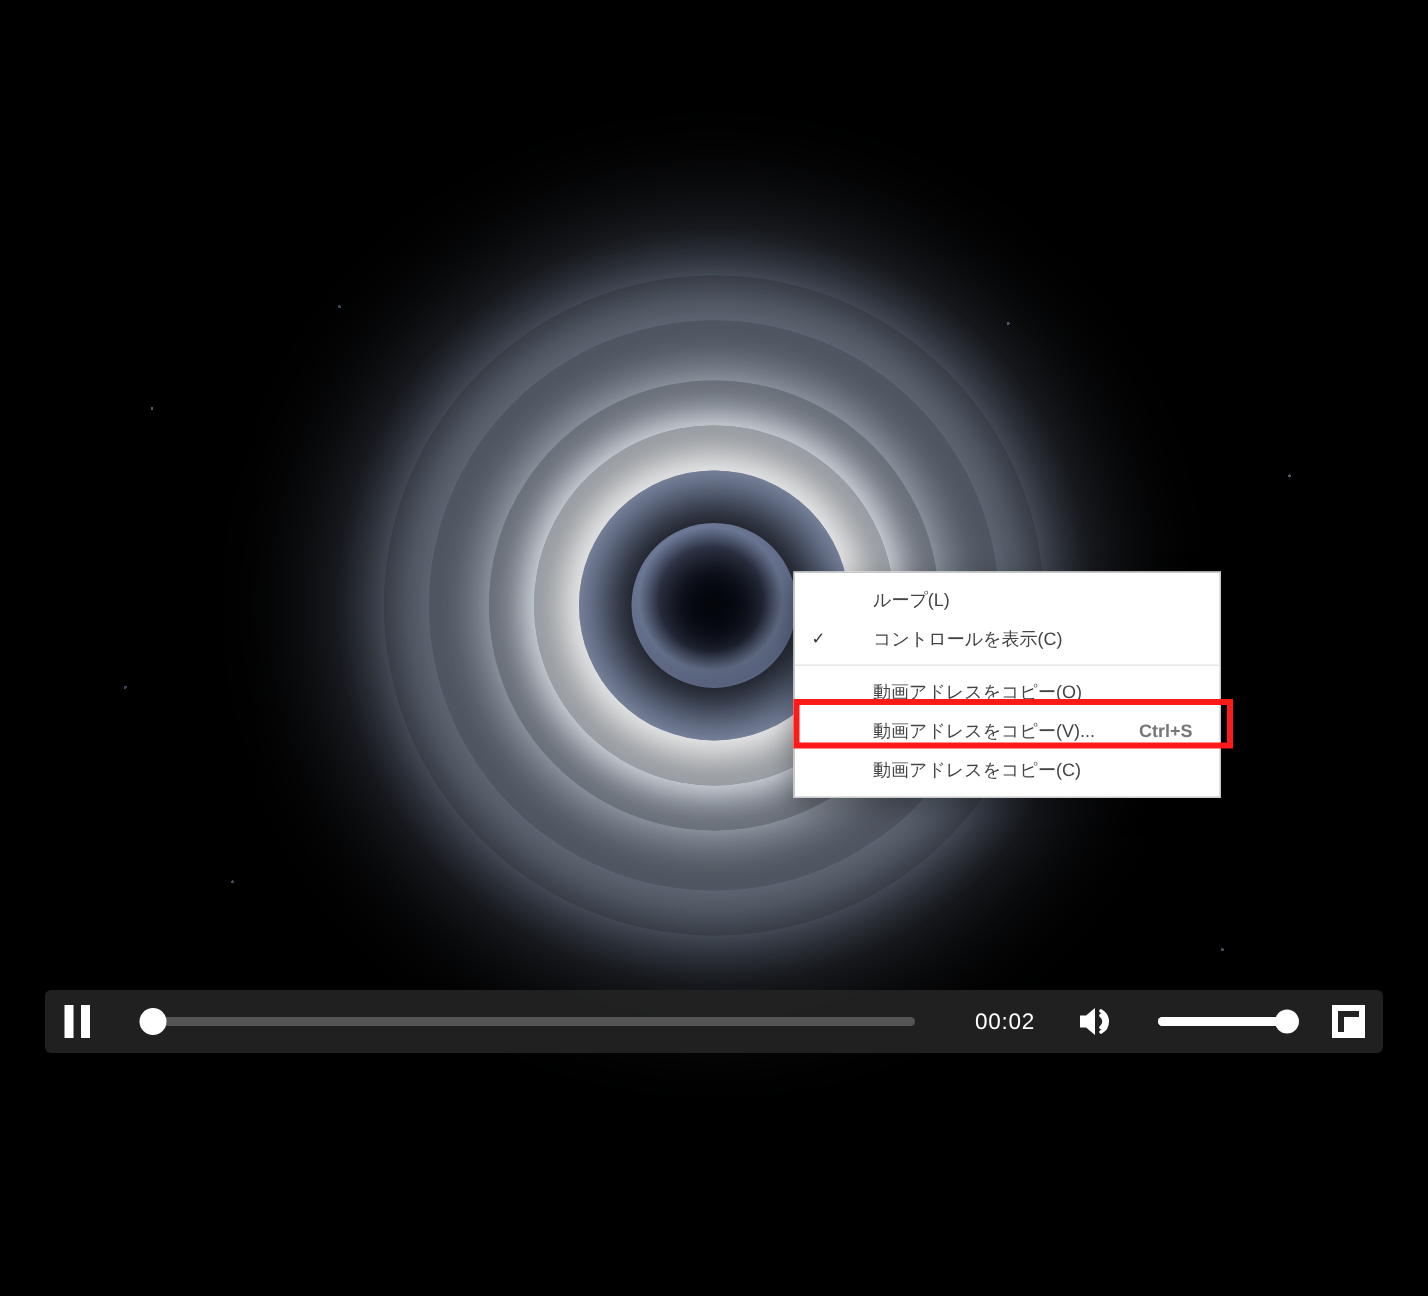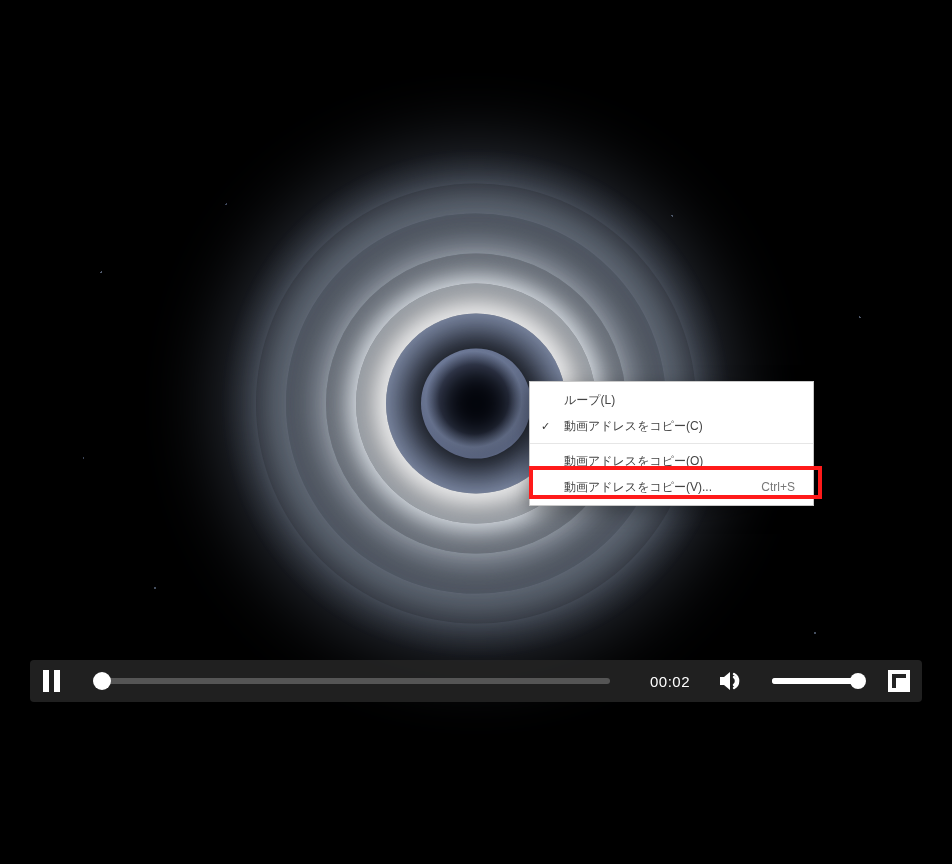--- a/index.html
+++ b/index.html
@@ -33,22 +33,22 @@
   .seek .thumb{position:absolute;left:1.5%;top:50%;width:18px;height:18px;border-radius:50%;background:#fff;transform:translate(-50%,-50%);}
   .time{font-size:15px;letter-spacing:.5px;min-width:52px;text-align:right;}
   .vol-ico svg{display:block;}
   .vol{width:86px;height:6px;background:#bbb;border-radius:3px;position:relative;}
   .vol .vfill{position:absolute;inset:0;background:#fff;border-radius:3px;}
   .vol .vthumb{position:absolute;right:0;top:50%;width:16px;height:16px;border-radius:50%;background:#fff;transform:translate(50%,-50%);}
   .fs{width:22px;height:22px;background:#fff;position:relative;}
   .fs:after{content:"";position:absolute;inset:4px;border:4px solid #232323;border-right:none;border-bottom:none;}
   
   .menu{position:absolute;left:529px;top:381px;width:283px;background:#fff;box-shadow:0 6px 18px rgba(0,0,0,.35);border:1px solid #c9c9c9;padding:5px 0;font-size:12px;color:#444;}
-  .mi{display:flex;align-items:center;height:26px;padding:0 18px 0 34px;position:relative;cursor:default;}
-  .mi .sc{margin-left:auto;color:#777;}
+  .mi{display:flex;align-items:center;height:26px;padding:0 18px 0 52px;position:relative;cursor:default;}
+  .mi .sc{margin-left:auto;color:#777;font-weight:bold;}
   .sep{height:1px;margin:4px 0;background:#e6e6e6;}
   .chk{position:absolute;left:11px;top:50%;transform:translateY(-50%);font-size:11px;color:#333;}
   .hl{position:absolute;left:529px;top:466px;width:293px;height:33px;border:4px solid #ff1a1a;box-sizing:border-box;pointer-events:none;}
 </style>
 </head>
 <body>
 
 <div class="stage">
   <div class="stars"></div>
   <div class="orb">
@@ -88,25 +88,28 @@
     <div class="fs"></div>
   </div>
 </div>
 
 <div class="menu">
   <div class="mi">
     <span>ループ(L)</span>
   </div>
   <div class="mi">
     <span class="chk">✓</span>
-    <span>動画アドレスをコピー(C)</span>
+    <span>コントロールを表示(C)</span>
   </div>
   <div class="sep"></div>
   <div class="mi">
     <span>動画アドレスをコピー(O)</span>
   </div>
   <div class="mi">
     <span>動画アドレスをコピー(V)...</span>
     <span class="sc">Ctrl+S</span>
   </div>
+  <div class="mi">
+    <span>動画アドレスをコピー(C)</span>
+  </div>
 </div>
 
 <div class="hl"></div>
 
 </body></html>

